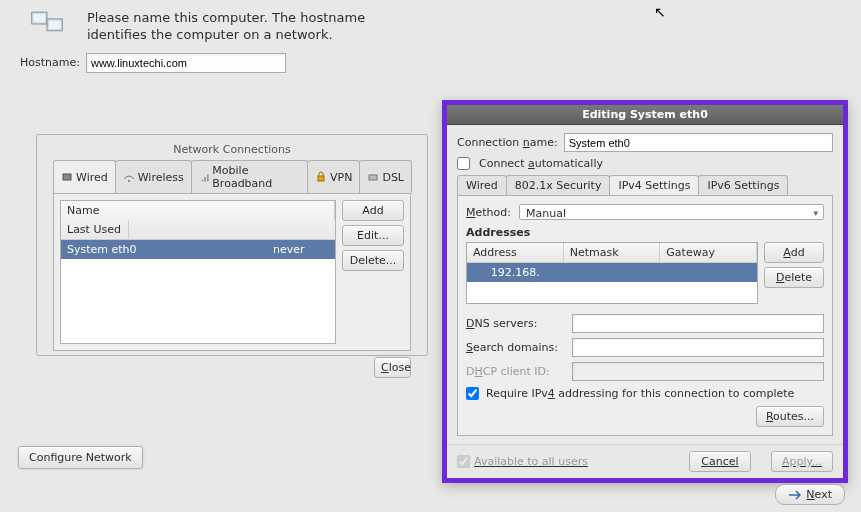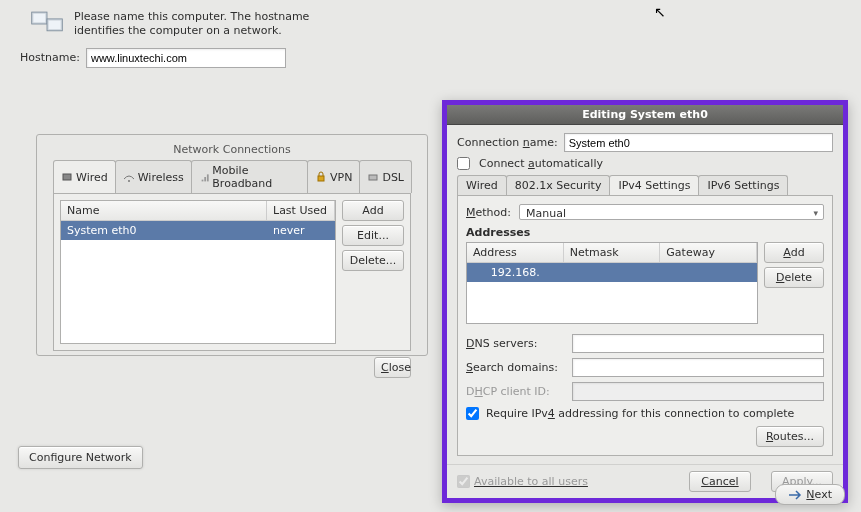--- a/index.html
+++ b/index.html
@@ -8,21 +8,21 @@
       font-size: 11px;
       background: #e8e8e6;
       width: 861px;
       height: 512px;
       position: relative;
       color: #2e2e2e;
       overflow: hidden;
     }
     .header-area { display: flex; padding: 10px 20px 5px 30px; align-items: flex-start; gap: 10px; }
     .header-icon { width: 34px; height: 28px; }
-    .header-text { font-size: 11px; line-height: 1.3; max-width: 280px; }
+    .header-text { font-size: 13px; line-height: 1.3; max-width: 280px; margin-left: 13px; }
     .hostname-row { display: flex; align-items: center; padding: 4px 20px 4px 20px; gap: 6px; }
     .hostname-label { font-size: 11px; }
     .hostname-input { width: 200px; height: 20px; border: 1px solid #aaa; padding: 1px 4px; background: #fff; font-size: 11px; box-shadow: inset 1px 1px 2px rgba(0,0,0,0.08); }
     .panel {
       border: 1px solid #b0b0ae;
       border-radius: 3px;
       position: absolute;
       background: #e8e8e6;
     }
     .panel-title {
@@ -53,21 +53,21 @@
     .tab.active { background: #eeeeec; position: relative; z-index: 2; }
     .tab-icon { width: 12px; height: 12px; }
     .tab-content {
       border: 1px solid #b0b0ae;
       background: #eeeeec;
       padding: 6px;
       height: 158px;
       display: flex; gap: 6px;
     }
     .list { flex: 1; border: 1px solid #b0b0ae; background: #fff; }
-    .list-header { display: flex; background: linear-gradient(#f8f8f7,#e8e8e6); border-bottom: 1px solid #ccc; }
+    .list-header { display: flex; background: linear-gradient(#f8f8f7,#e8e8e6); border-bottom: 1px solid #ccc; flex-direction: column; }
     .list-header .col { padding: 3px 6px; font-size: 11px; border-right: 1px solid #ccc; }
     .list-row { display: flex; }
     .list-row.selected { background: #5b7aa8; color: #fff; }
     .list-row .col { padding: 3px 6px; font-size: 11px; }
     .col-name { flex: 1; }
     .col-last { width: 68px; }
     .btn-col { display: flex; flex-direction: column; gap: 4px; width: 62px; }
     .btn {
       border: 1px solid #b0b0ae;
       background: linear-gradient(#f8f8f7,#e2e2e0);
@@ -113,21 +113,21 @@
       margin-right: -1px;
       cursor: pointer;
     }
     .dlg-tab.active { background: #eeeeec; position: relative; z-index: 2;}
     .dlg-tab-content { border: 1px solid #b0b0ae; background: #eeeeec; padding: 8px; }
     .method-row { display: flex; align-items: center; gap: 8px; margin-bottom: 6px;}
     .combo { flex: 1; border: 1px solid #aaa; background: #fff; height: 16px; padding: 2px 18px 2px 6px; font-size: 11px; position: relative; border-radius: 2px;}
     .combo::after { content: "\25BE"; position: absolute; right: 5px; top: 3px; font-size: 9px; color: #666;}
     .section-title { font-size: 11px; font-weight: bold; margin-bottom: 3px;}
     .addr-area { display: flex; gap: 6px; }
-    .addr-table { flex: 1; border: 1px solid #aaa; background: #fff; height: 82px;}
+    .addr-table { flex: 1; border: 1px solid #aaa; background: #fff; height: 62px;}
     .addr-header { display: flex; background: linear-gradient(#f8f8f7,#e8e8e6); border-bottom: 1px solid #ccc;}
     .addr-header .acol { padding: 3px 6px; font-size: 11px; border-right: 1px solid #d0d0d0; flex: 1;}
     .addr-row { display: flex; }
     .addr-row.selected { background: #5b7aa8; color: #fff; }
     .addr-row .acol { padding: 3px 6px; font-size: 11px; flex: 1; text-align: center;}
     .addr-btns { display: flex; flex-direction: column; gap: 4px; width: 60px;}
     .grid-two { display: grid; grid-template-columns: 100px 1fr; gap: 5px 6px; margin-top: 10px; align-items: center;}
     .grid-two label { font-size: 11px; }
     .grid-two .tinput.disabled { background: #eee; color: #999;}
     .req-row { margin-top: 6px; font-size: 11px; display: flex; align-items: center; gap: 4px;}

